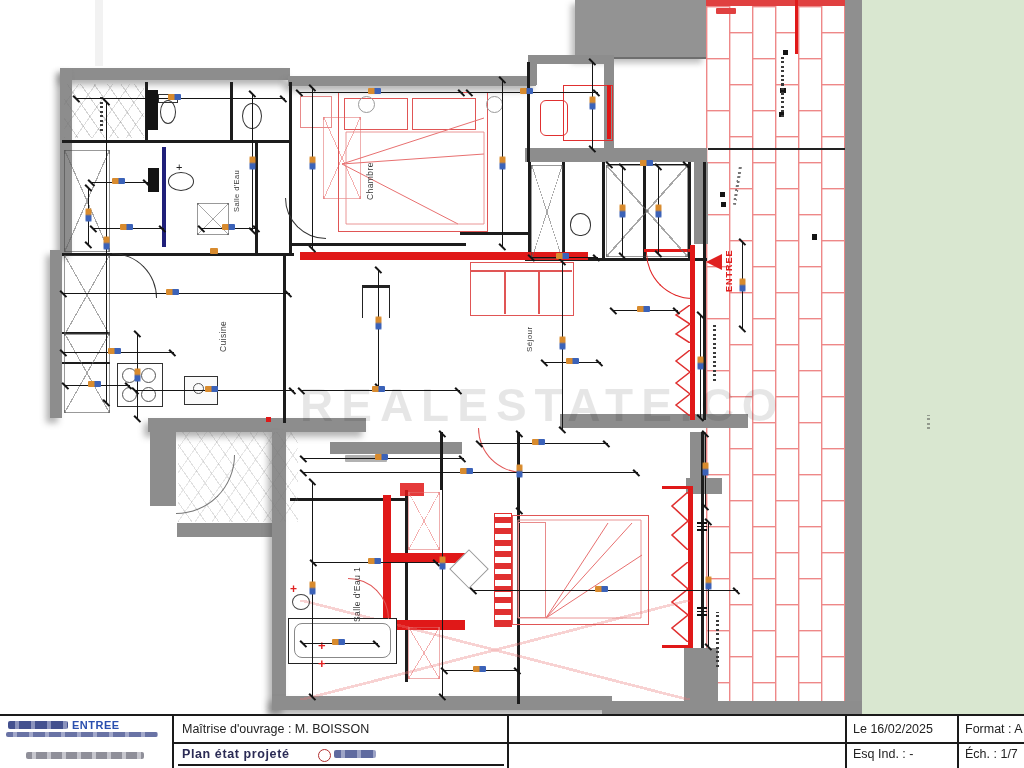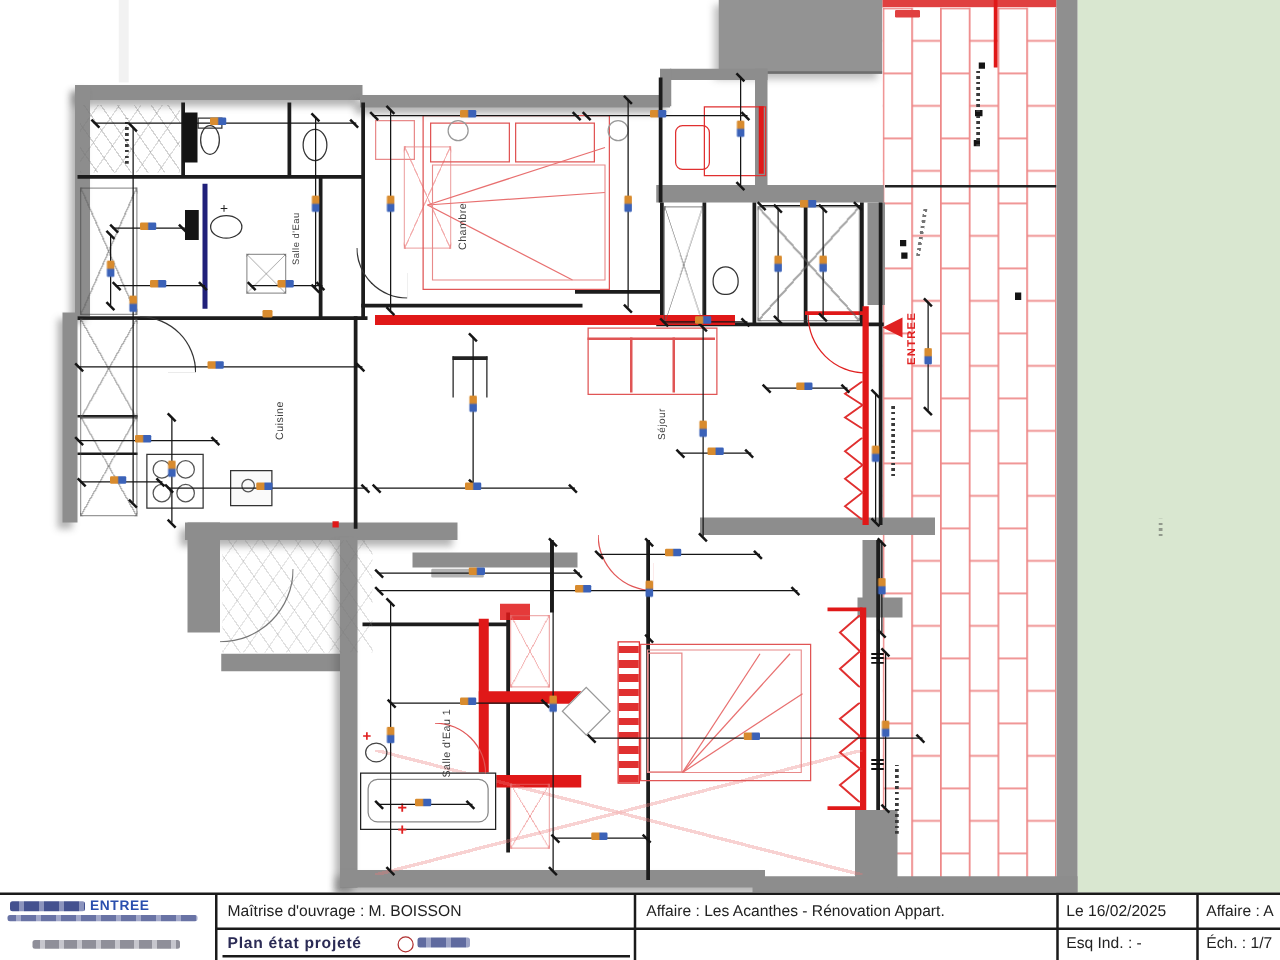--- a/index.html
+++ b/index.html
@@ -345,41 +345,41 @@
   <div class="chip v" style="left:736px;top:282px;"></div>
   <div class="chip v" style="left:436px;top:560px;"></div>
   <div class="chip v" style="left:513px;top:468px;"></div>
   <div class="chip v" style="left:306px;top:585px;"></div>
   <div class="chip v" style="left:699px;top:466px;"></div>
   <div class="chip v" style="left:702px;top:580px;"></div>
   <div class="chip v" style="left:131px;top:372px;"></div>
   <div class="chip v" style="left:82px;top:212px;"></div>
   <div class="chip o" style="left:210px;top:248px;width:8px;"></div>
 
+  <div id="watermark" style="left:300px;top:378px;">REALESTATE.CO</div>
 
   <div class="abs" style="left:0;top:714px;width:1100px;height:60px;background:#fff;border-top:2px solid #1a1a1a;">
     <div class="tbline" style="left:172px;top:0;width:2px;height:60px;"></div>
     <div class="tbline" style="left:507px;top:0;width:2px;height:60px;"></div>
     <div class="tbline" style="left:845px;top:0;width:2px;height:60px;"></div>
     <div class="tbline" style="left:957px;top:0;width:2px;height:60px;"></div>
     <div class="tbline" style="left:172px;top:26px;width:928px;height:1.6px;"></div>
 
     <div class="scribble" style="left:8px;top:5px;width:60px;height:8px;"></div>
     <div class="abs" style="left:72px;top:3px;color:#2a4fae;font-weight:700;font-size:11px;letter-spacing:.5px;filter:blur(.4px);">ENTREE</div>
     <div class="scribble" style="left:6px;top:16px;width:152px;height:4.5px;opacity:.8;"></div>
     <div class="scribble gray" style="left:26px;top:36px;width:118px;height:7px;"></div>
 
     <div class="tbtext" style="left:182px;top:6px;">Maîtrise d'ouvrage : M. BOISSON</div>
     <div class="tbtext" style="left:182px;top:31px;color:#2b2b55;font-weight:700;filter:blur(.35px);letter-spacing:.6px;">Plan état projeté</div>
     <div class="abs" style="left:318px;top:33px;width:11px;height:11px;border:1.6px solid #b03030;border-radius:50%;filter:blur(.3px);"></div>
     <div class="scribble" style="left:334px;top:34px;width:42px;height:8px;opacity:.85;"></div>
     <div class="tbline" style="left:178px;top:48px;width:326px;height:2.4px;"></div>
 
-    <div class="tbtext" style="left:517px;top:6px;">Affaire : Les Acanthes - Rénovation Appart.</div>
 
     <div class="tbtext" style="left:853px;top:6px;">Le 16/02/2025</div>
     <div class="tbtext" style="left:853px;top:31px;">Esq Ind. : -</div>
 
-    <div class="tbtext" style="left:965px;top:6px;">Affaire : A</div>
+    <div class="tbtext" style="left:965px;top:6px;">Format : A</div>
     <div class="tbtext" style="left:965px;top:31px;">Éch. : 1/7</div>
   </div>
 
 </div>
 
 </body></html>

